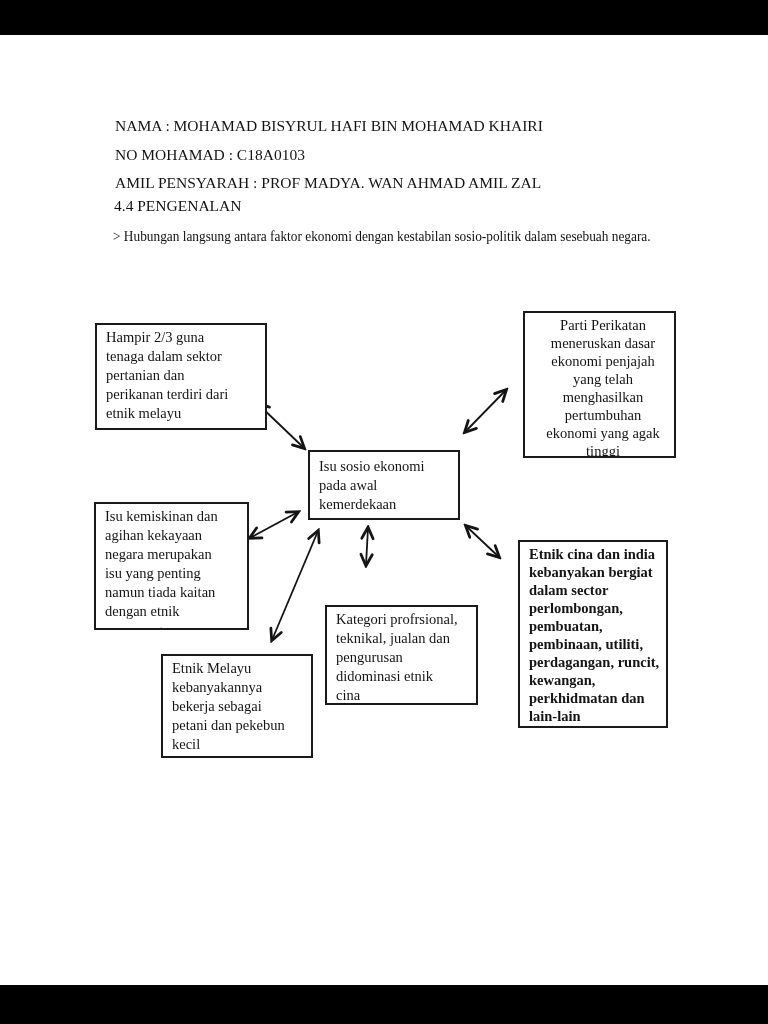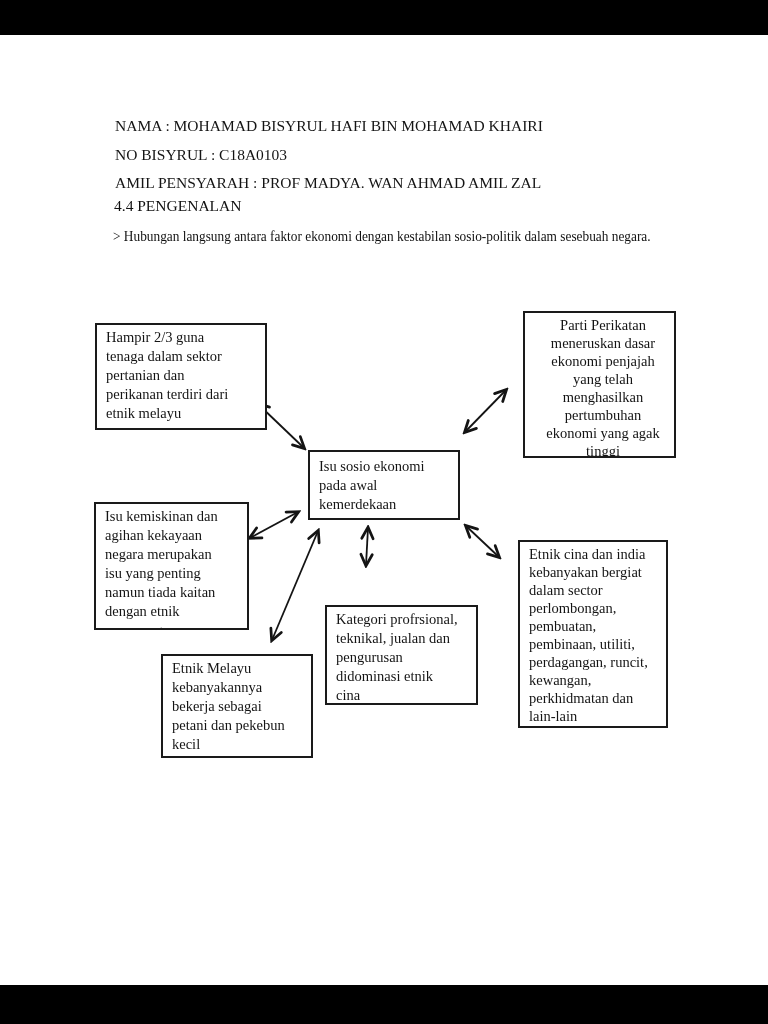--- a/index.html
+++ b/index.html
@@ -41,37 +41,37 @@
     overflow: hidden;
     color: #141414;
   }
   .dbox.tight { line-height: 18px; }
 
   #b-guna     { left:  95px; top: 323px; width: 172px; height: 107px; }
   #b-parti    { left: 523px; top: 311px; width: 153px; height: 147px; text-align: center; }
   #b-center   { left: 308px; top: 450px; width: 152px; height:  70px; padding-top: 5px; }
   #b-miskin   { left:  94px; top: 502px; width: 155px; height: 128px; }
   #b-kategori { left: 325px; top: 573px; width: 153px; height: 100px; margin-top: 32px; }
-  #b-cina     { left: 518px; top: 540px; width: 150px; height: 188px; }
+  #b-cina     { left: 518px; top: 540px; width: 150px; height: 188px; font-weight: bold; }
   #b-melayu   { left: 161px; top: 654px; width: 152px; height: 104px; }
 
   #arrow-layer {
     position: absolute; left: 0; top: 0; width: 768px; height: 1024px;
     pointer-events: none;
   }
   #arrow-layer line { stroke: #141414; stroke-width: 1.8; }
 </style>
 </head>
 <body>
 
 <div class="letterbox top"></div>
 <div class="letterbox bottom"></div>
 
 <div class="hline" style="top:85px">NAMA : MOHAMAD BISYRUL HAFI BIN MOHAMAD KHAIRI</div>
-<div class="hline" style="top:114px">NO BISYRUL : C18A0103</div>
+<div class="hline" style="top:114px">NO MOHAMAD : C18A0103</div>
 <div class="hline" style="top:142px">AMIL PENSYARAH : PROF MADYA. WAN AHMAD AMIL ZAL</div>
 
 <div class="section-title">4.4 PENGENALAN</div>
 <div class="intro-line">&gt; Hubungan langsung antara faktor ekonomi dengan kestabilan sosio-politik dalam sesebuah negara.</div>
 
 <svg id="arrow-layer" viewBox="0 0 768 1024" xmlns="http://www.w3.org/2000/svg">
   <defs>
     <marker id="ah" viewBox="0 0 10 10" refX="8" refY="5" markerWidth="9" markerHeight="9" orient="auto-start-reverse">
       <path d="M1.5,1.5 L8.5,5 L1.5,8.5" fill="none" stroke="#141414" stroke-width="1.7" stroke-linecap="round"></path>
     </marker>

